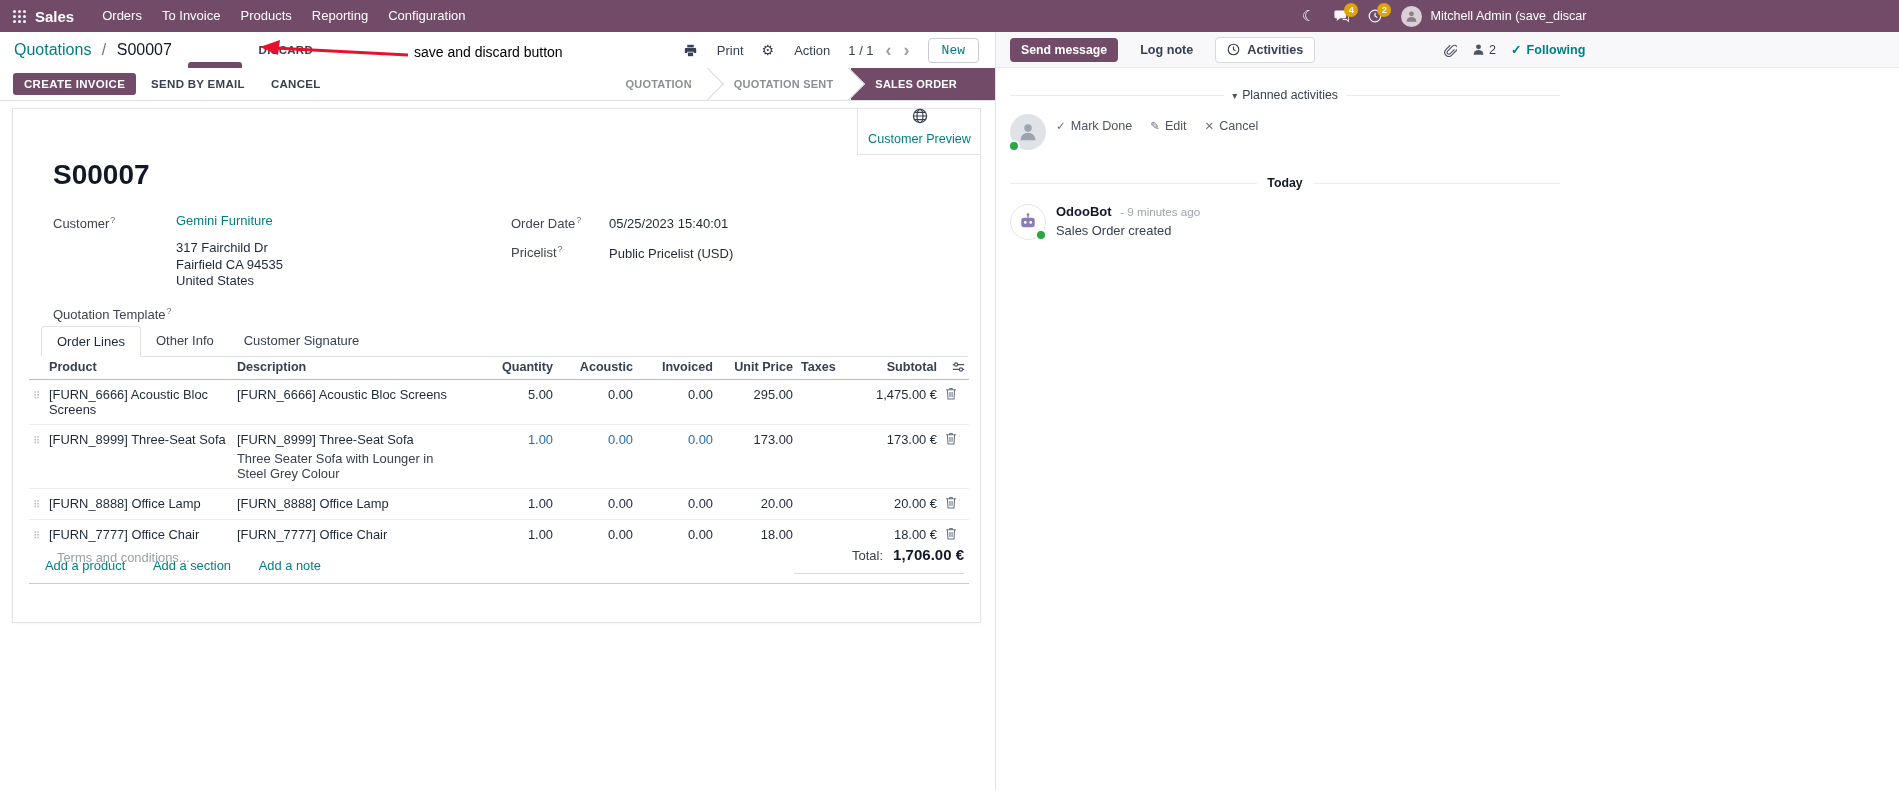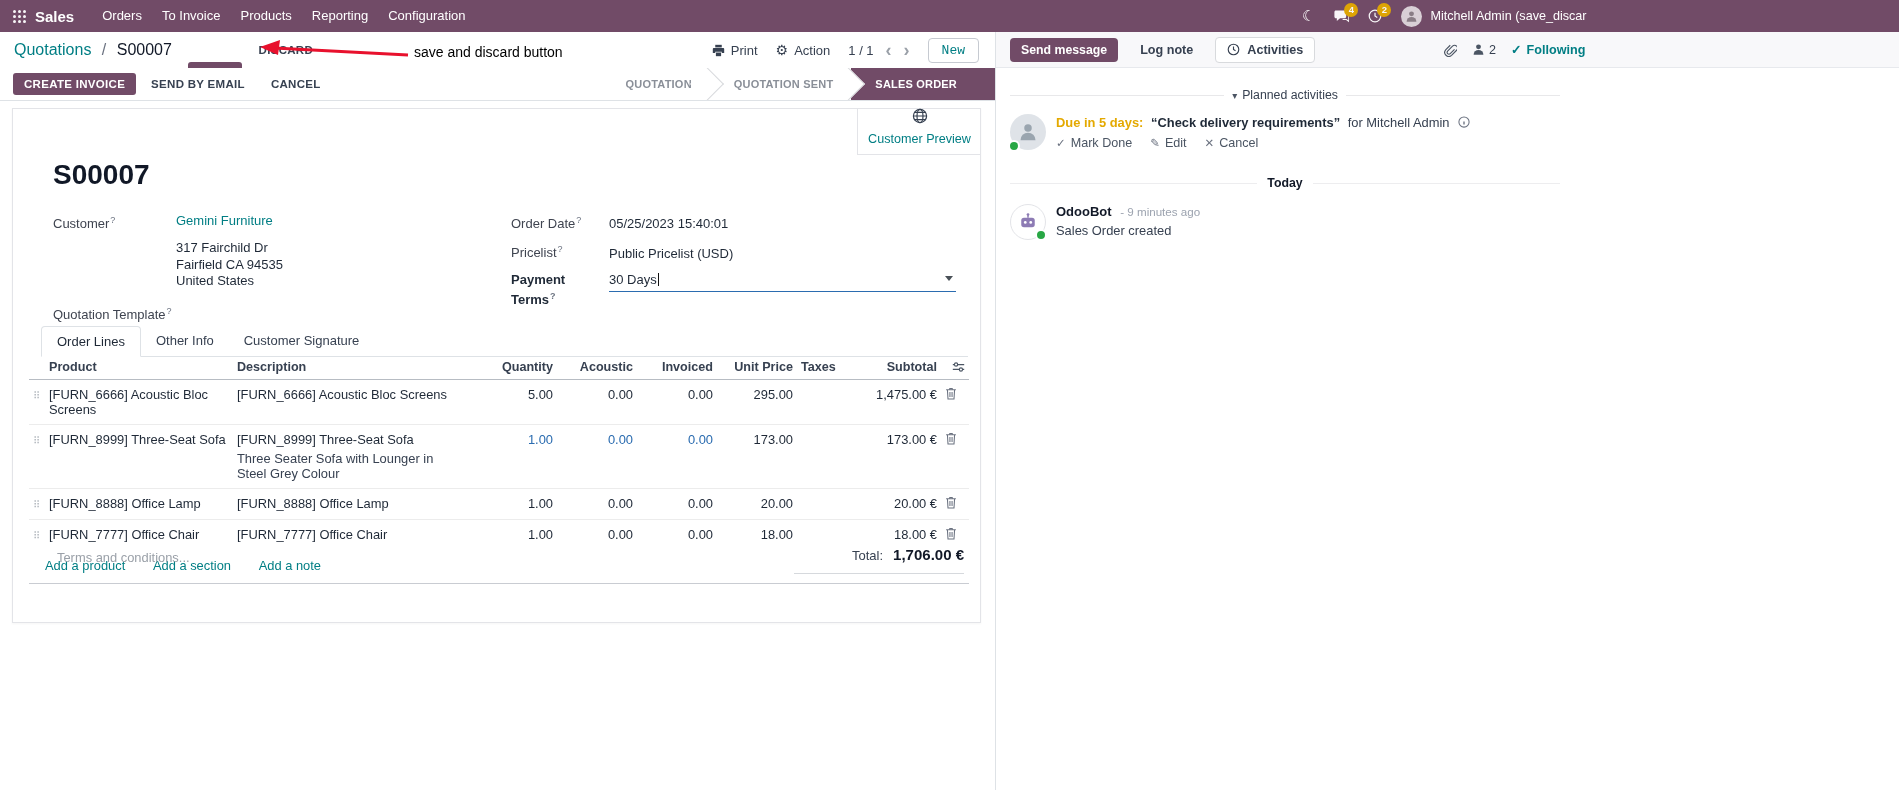--- a/index.html
+++ b/index.html
@@ -46,21 +46,21 @@
     margin-left:16px; background:var(--c-primary,#714B67); color:#fff; border:none;
     font-size:11.5px; font-weight:700; letter-spacing:.3px; padding:4px 11px; border-radius:3px; cursor:pointer;
     font-family:inherit;
     margin-top:44px;
   }
   .btn-discard {
     margin-left:8px; background:transparent; border:none; color:#374151;
     font-size:11.5px; font-weight:700; letter-spacing:.3px; padding:4px 9px; cursor:pointer; font-family:inherit;
   }
   .cp-right { margin-left:auto; margin-right:16px; display:flex; align-items:center; gap:18px; }
-  .cp-tool { display:flex; align-items:center; gap:6px; color:#374151; cursor:pointer; font-size:13px; }
+  .cp-tool { display:flex; align-items:center; gap:20px; color:#374151; cursor:pointer; font-size:13px; }
   .gear-glyph { font-size:14px; line-height:1; color:#374151; }
   .pager { display:flex; align-items:center; gap:12px; }
   .pager-val { color:#374151; }
   .pager-arrow { color:#9aa0a8; font-size:18px; line-height:1; cursor:pointer; font-weight:700; }
   .btn-new {
     background:#fff; border:1px solid #c6cad1; color:var(--c-link,#017e84);
     font-size:13px; padding:4px 13px; border-radius:4px; cursor:pointer; font-family:Liberation Mono, monospace;
   }
 
   
@@ -362,27 +362,20 @@
   </div>
 
   <div class="fgroup-right">
     <div class="frow-r">
       <span class="flabel-r"><span>Order Date</span><sup class="sup-q">?</sup></span>
       <span class="fvalue">05/25/2023 15:40:01</span>
     </div>
     <div class="frow-r">
       <span class="flabel-r"><span>Pricelist</span><sup class="sup-q">?</sup></span>
       <span class="fvalue">Public Pricelist (USD)</span>
-    </div>
-    <div class="frow-r">
-      <span class="flabel-r bold"><span>Payment Terms</span><sup class="sup-q">?</sup></span>
-      <span class="pay-field">
-        <span class="fvalue">30 Days</span><span class="text-cursor"></span>
-        <span class="pay-caret"></span>
-      </span>
     </div>
   </div>
 
   <div class="tabs">
     <span class="tab active">Order Lines</span>
     <span class="tab">Other Info</span>
     <span class="tab">Customer Signature</span>
   </div>
 
   <div class="table-wrap">
@@ -543,29 +536,20 @@
 
     <div class="activity-item">
       <span class="avatar-lg">
         <svg width="20" height="20" viewBox="0 0 16 16" fill="currentColor">
             <circle cx="8" cy="4.7" r="3"></circle>
             <path d="M2 14.5a6 6 0 0 1 12 0z"></path>
           </svg>
         <span class="presence-dot dot-bl"></span>
       </span>
       <div>
-        <div class="act-line1">
-          <span class="act-due">Due in 5 days:</span>
-          <span class="act-summary">“Check delivery requirements”</span>
-          <span class="act-for">for Mitchell Admin</span>
-          <span class="info-ic"><svg width="12" height="12" viewBox="0 0 16 16" fill="none" stroke="currentColor" stroke-width="1.4">
-                <circle cx="8" cy="8" r="6.8"></circle>
-                <path d="M8 7.2v4.2M8 4.5v.3" stroke-width="1.8"></path>
-              </svg></span>
-        </div>
         <div class="act-actions">
           <span class="act-btn">
             <span class="g">✓</span>
             <span>Mark Done</span>
           </span>
           <span class="act-btn">
             <span class="g">✎</span>
             <span>Edit</span>
           </span>
           <span class="act-btn">

